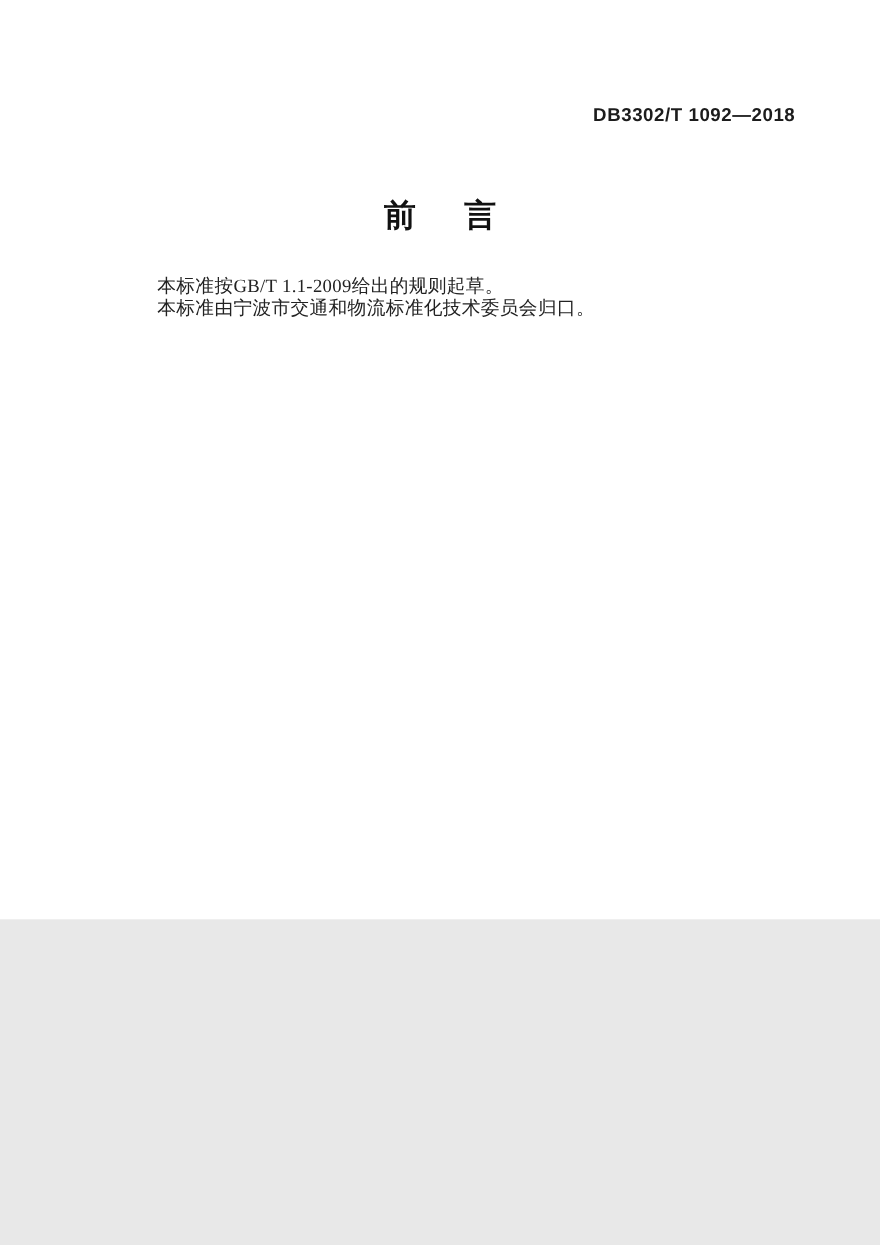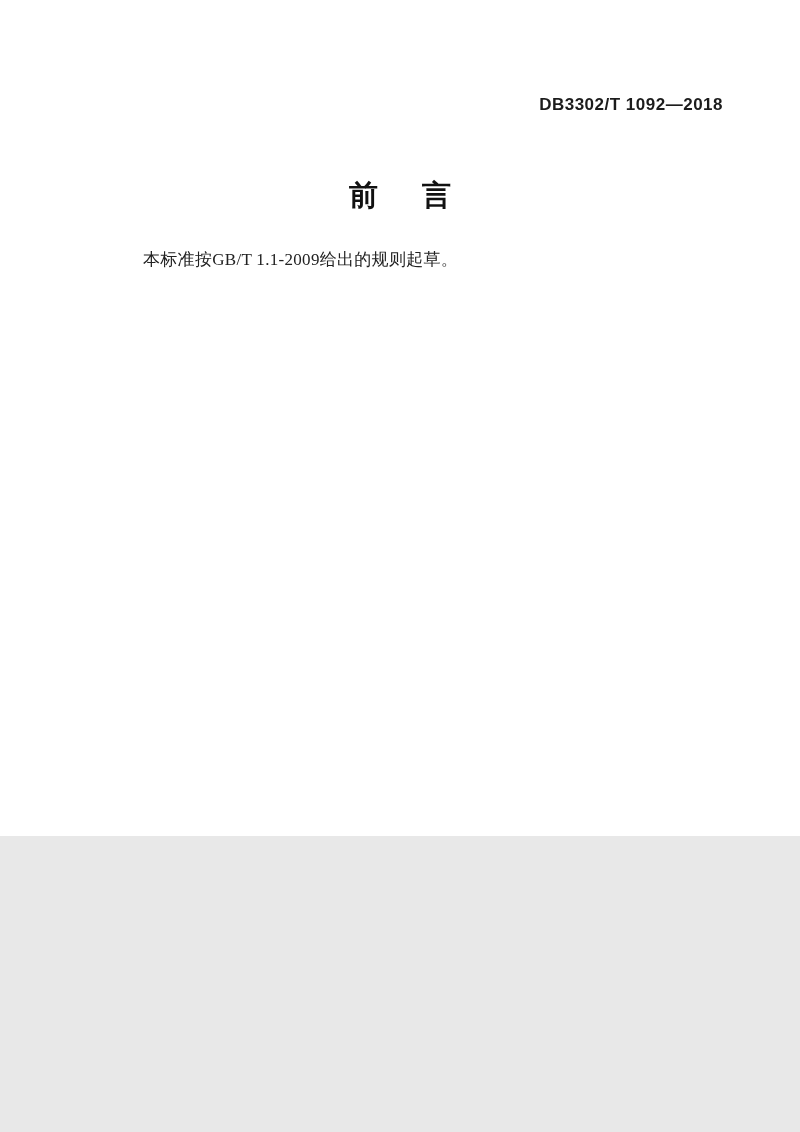--- a/index.html
+++ b/index.html
@@ -69,17 +69,18 @@
 
   <div class="header-code">DB3302/T 1092—2018</div>
 
   <div class="doc-title">
     <span>前</span>
     <span>言</span>
   </div>
 
   <div class="body-text">
     <div class="body-line">本标准按GB/T 1.1-2009给出的规则起草。</div>
+    <div class="body-line">本标准由宁波市交通和物流标准化技术委员会归口。</div>
   </div>
 
   <div class="page-number">II</div>
 
 </div>
 
 </body></html>

